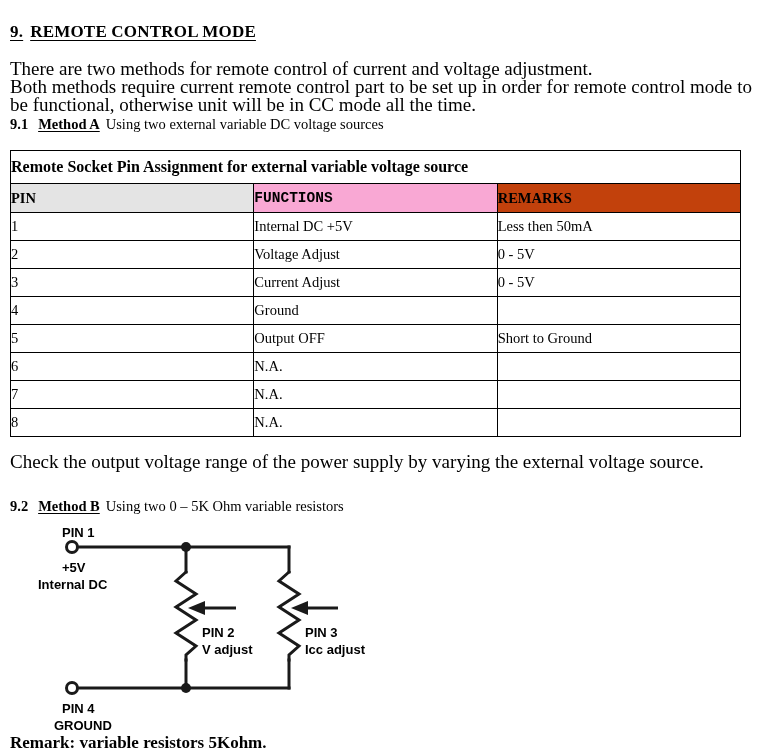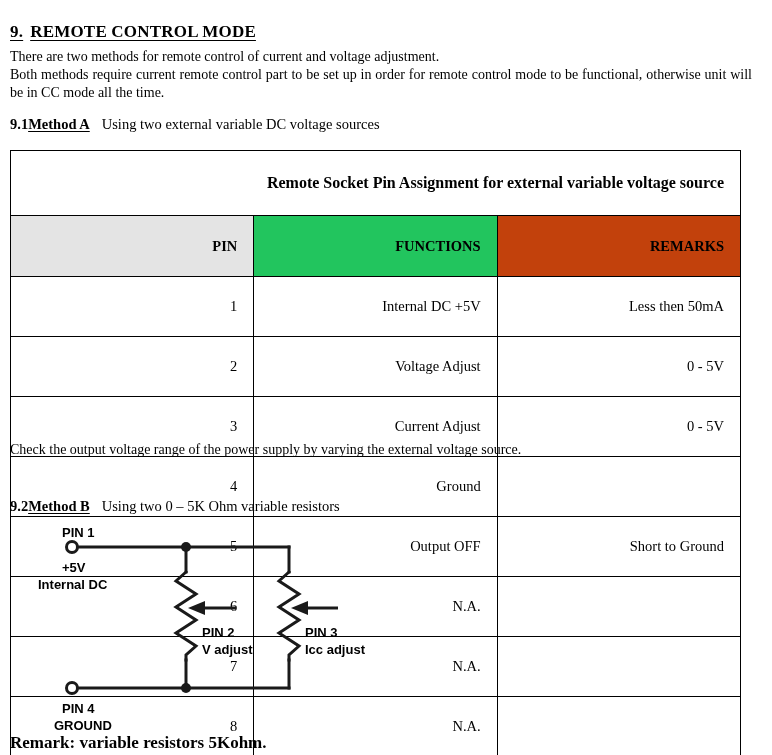--- a/index.html
+++ b/index.html
@@ -33,22 +33,23 @@
     text-decoration: underline;
     text-underline-offset: 3px;
     white-space: nowrap;
     margin-top: 16px;
   }
   .sec-heading .num { margin-right: 7px; }
 
   .para {
     position: absolute;
     left: 10px;
-    font-size: 14px;
+    font-size: 19px;
     line-height: 18px;
+    margin-top: 12px;
   }
   #intro-para {
     top: 48px;
     width: 742px;
   }
   #intro-para .l1 { display: block; }
   #intro-para .l2 {
     display: block;
     text-align: justify;
     text-align-last: left;
@@ -62,26 +63,27 @@
   .subsec {
     position: absolute;
     left: 10px;
     font-size: 14.5px;
     white-space: nowrap;
   }
   #subsec-a { top: 116px; }
   #subsec-b { top: 498px; }
   .subsec .sn {
     font-weight: bold;
+    margin-right: 10px;
   }
   .subsec .mname {
     font-weight: bold;
     text-decoration: underline;
     text-underline-offset: 2px;
-    margin-right: 12px;
+    margin-right: 6px;
   }
 
   .remark {
     position: absolute;
     left: 10px;
     top: 733px;
     font-size: 17px;
     font-weight: bold;
     white-space: nowrap;
   }
@@ -91,23 +93,23 @@
     position: absolute;
     left: 10px;
     top: 150px;
     width: 731px;
     border-collapse: collapse;
     table-layout: fixed;
     font-size: 14.5px;
   }
   .pin-table td, .pin-table th {
     border: 1.6px solid #000000;
-    padding: 16px;
+    padding: 0;
     height: 27px;
-    text-align: right;
+    text-align: left;
     vertical-align: middle;
     font-weight: normal;
   }
   .pin-table .title-cell {
     font-weight: bold;
     font-size: 16px;
     height: 32px;
   }
   .pin-table thead.cols th {
     background: #e4e4e4;
@@ -155,21 +157,21 @@
 
   <table class="pin-table">
     <thead>
       <tr>
         <th class="title-cell" colspan="3">Remote Socket Pin Assignment for external variable voltage source</th>
       </tr>
     </thead>
     <thead class="cols">
       <tr>
         <th class="col-pin" style="background: rgb(228, 228, 228); margin-top: 41px;">PIN</th>
-        <th class="col-func" style="background: #22c55e;">FUNCTIONS</th>
+        <th class="col-func" style="background: #f9a8d4; font-family: Liberation Mono, monospace;">FUNCTIONS</th>
         <th class="col-rem" style="background: #c2410c;">REMARKS</th>
       </tr>
     </thead>
     <tbody>
       <tr>
         <td>1</td>
         <td>Internal DC +5V</td>
         <td>Less then 50mA</td>
       </tr>
       <tr>

